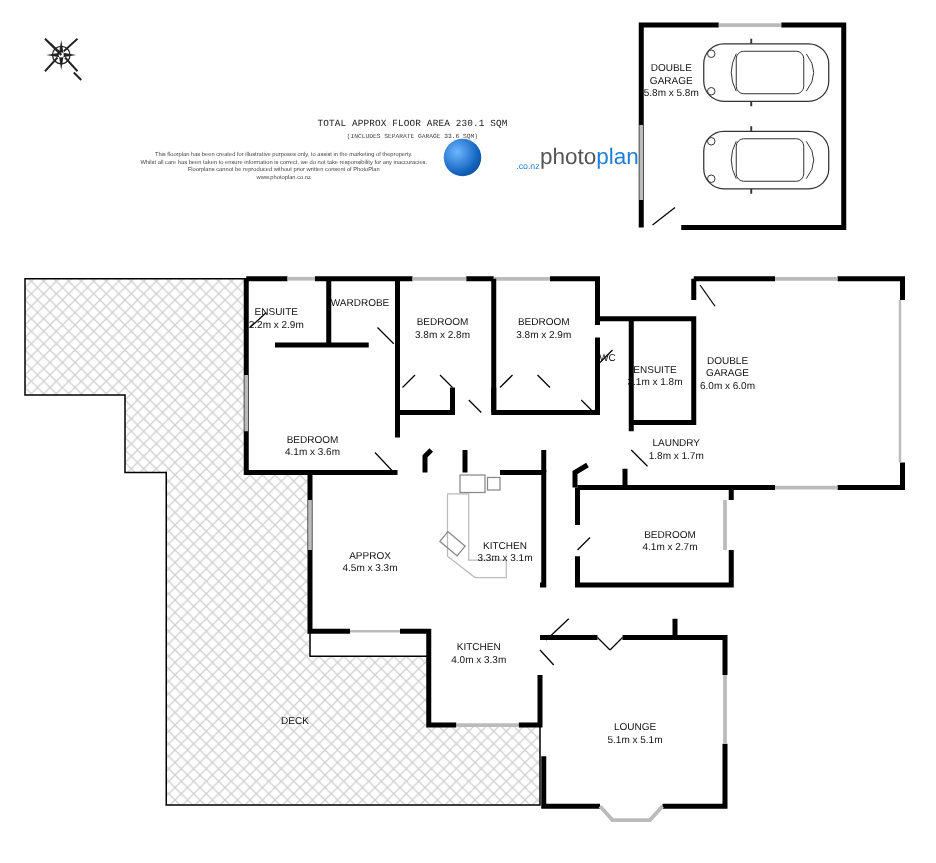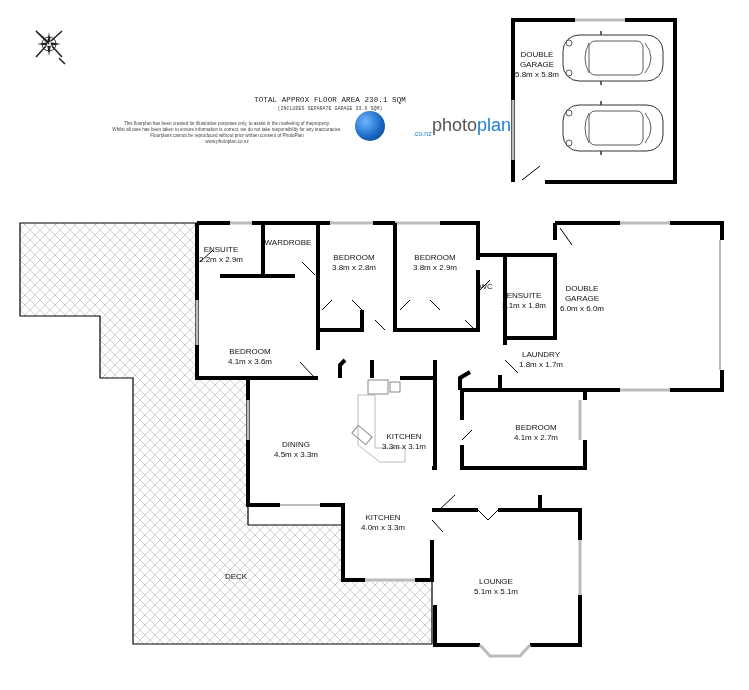--- a/index.html
+++ b/index.html
@@ -170,34 +170,34 @@
 </div>
 <div class="lbl" style="left:250px;top:347px;">
   <div>BEDROOM</div>
   <div>4.1m x 3.6m</div>
 </div>
 <div class="lbl" style="left:541px;top:350px;text-align:center;">
   <div>LAUNDRY</div>
   <div>1.8m x 1.7m</div>
 </div>
 <div class="lbl" style="left:296px;top:440px;">
-  <div>DINING</div>
+  <div>APPROX</div>
   <div>4.5m x 3.3m</div>
 </div>
 <div class="lbl" style="left:404px;top:432px;">
   <div>KITCHEN</div>
   <div>3.3m x 3.1m</div>
 </div>
 <div class="lbl" style="left:536px;top:423px;">
   <div>BEDROOM</div>
   <div>4.1m x 2.7m</div>
 </div>
 <div class="lbl" style="left:383px;top:513px;">
   <div>KITCHEN</div>
   <div>4.0m x 3.3m</div>
 </div>
-<div class="lbl" style="left:496px;top:577px;">
+<div class="lbl" style="left:508px;top:577px;">
   <div>LOUNGE</div>
   <div>5.1m x 5.1m</div>
 </div>
 <div class="lbl" style="left:236px;top:572px;">
   <div>DECK</div>
 </div>
 
 </body></html>

